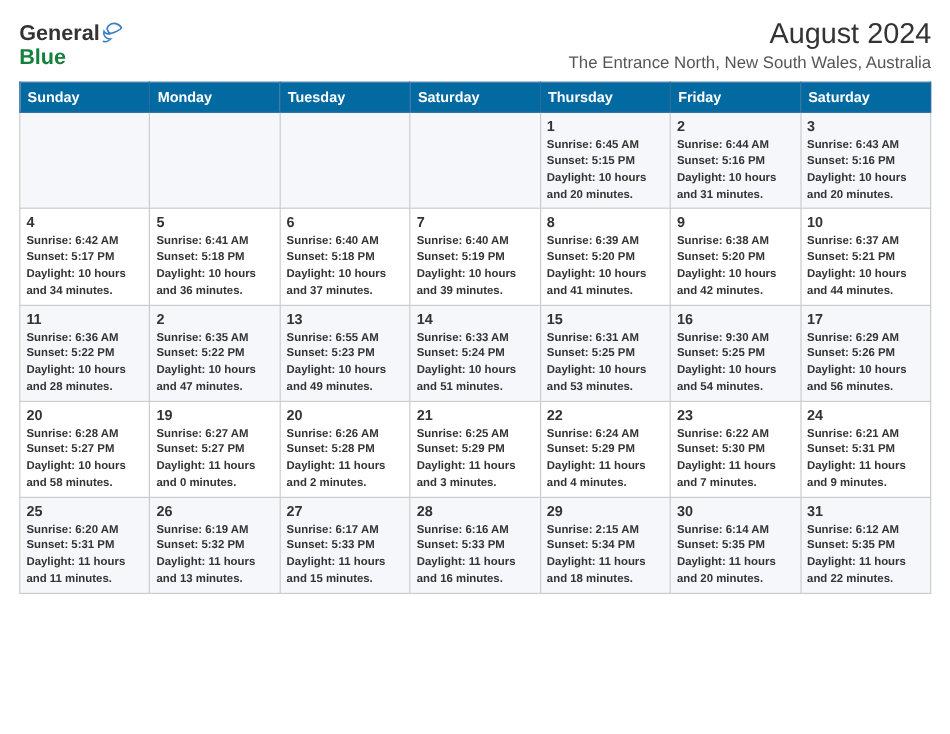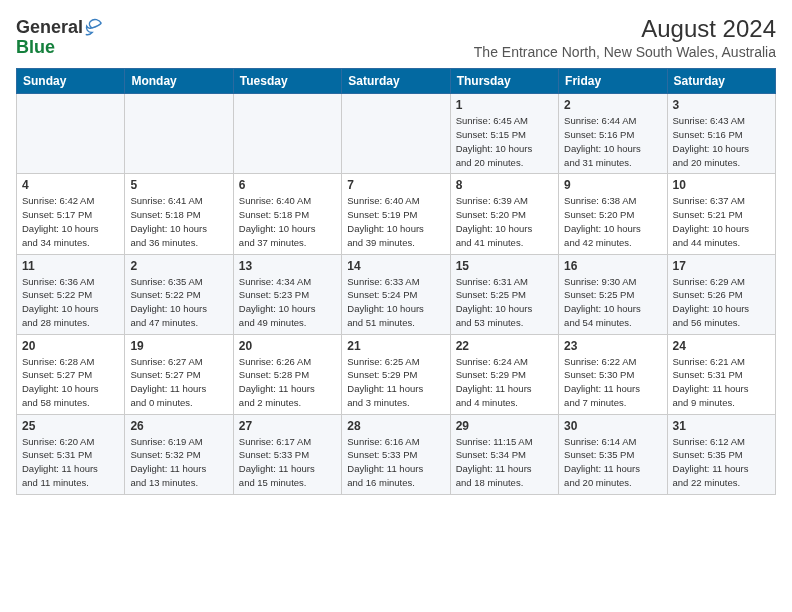--- a/index.html
+++ b/index.html
@@ -81,20 +81,21 @@
       background-color: #ffffff;
     }
     .day-number {
       font-size: 12px;
       font-weight: bold;
       display: block;
       margin-bottom: 2px;
     }
     .day-info {
       line-height: 1.45;
+      font-weight: bold;
     }
     .empty-cell {
       background-color: #f5f7fa;
     }
   </style>
 </head>
 <body>
 
 <div class="header">
   <div class="logo">
@@ -180,21 +181,21 @@
         <td>
           <span class="day-number">11</span>
           <div class="day-info"><span>Sunrise: 6:36 AM</span><br><span>Sunset: 5:22 PM</span><br><span>Daylight: 10 hours</span><br><span>and 28 minutes.</span></div>
         </td>
         <td>
           <span class="day-number">2</span>
           <div class="day-info"><span>Sunrise: 6:35 AM</span><br><span>Sunset: 5:22 PM</span><br><span>Daylight: 10 hours</span><br><span>and 47 minutes.</span></div>
         </td>
         <td>
           <span class="day-number">13</span>
-          <div class="day-info"><span>Sunrise: 4:34 AM</span><br><span>Sunset: 5:23 PM</span><br><span>Daylight: 10 hours</span><br><span>and 49 minutes.</span></div>
+          <div class="day-info"><span>Sunrise: 6:55 AM</span><br><span>Sunset: 5:23 PM</span><br><span>Daylight: 10 hours</span><br><span>and 49 minutes.</span></div>
         </td>
         <td>
           <span class="day-number">14</span>
           <div class="day-info"><span>Sunrise: 6:33 AM</span><br><span>Sunset: 5:24 PM</span><br><span>Daylight: 10 hours</span><br><span>and 51 minutes.</span></div>
         </td>
         <td>
           <span class="day-number">15</span>
           <div class="day-info"><span>Sunrise: 6:31 AM</span><br><span>Sunset: 5:25 PM</span><br><span>Daylight: 10 hours</span><br><span>and 53 minutes.</span></div>
         </td>
         <td>
@@ -248,21 +249,21 @@
         <td>
           <span class="day-number">27</span>
           <div class="day-info"><span>Sunrise: 6:17 AM</span><br><span>Sunset: 5:33 PM</span><br><span>Daylight: 11 hours</span><br><span>and 15 minutes.</span></div>
         </td>
         <td>
           <span class="day-number">28</span>
           <div class="day-info"><span>Sunrise: 6:16 AM</span><br><span>Sunset: 5:33 PM</span><br><span>Daylight: 11 hours</span><br><span>and 16 minutes.</span></div>
         </td>
         <td>
           <span class="day-number">29</span>
-          <div class="day-info"><span>Sunrise: 11:15 AM</span><br><span>Sunset: 5:34 PM</span><br><span>Daylight: 11 hours</span><br><span>and 18 minutes.</span></div>
+          <div class="day-info"><span>Sunrise: 2:15 AM</span><br><span>Sunset: 5:34 PM</span><br><span>Daylight: 11 hours</span><br><span>and 18 minutes.</span></div>
         </td>
         <td>
           <span class="day-number">30</span>
           <div class="day-info"><span>Sunrise: 6:14 AM</span><br><span>Sunset: 5:35 PM</span><br><span>Daylight: 11 hours</span><br><span>and 20 minutes.</span></div>
         </td>
         <td>
           <span class="day-number">31</span>
           <div class="day-info"><span>Sunrise: 6:12 AM</span><br><span>Sunset: 5:35 PM</span><br><span>Daylight: 11 hours</span><br><span>and 22 minutes.</span></div>
         </td>
       </tr>

